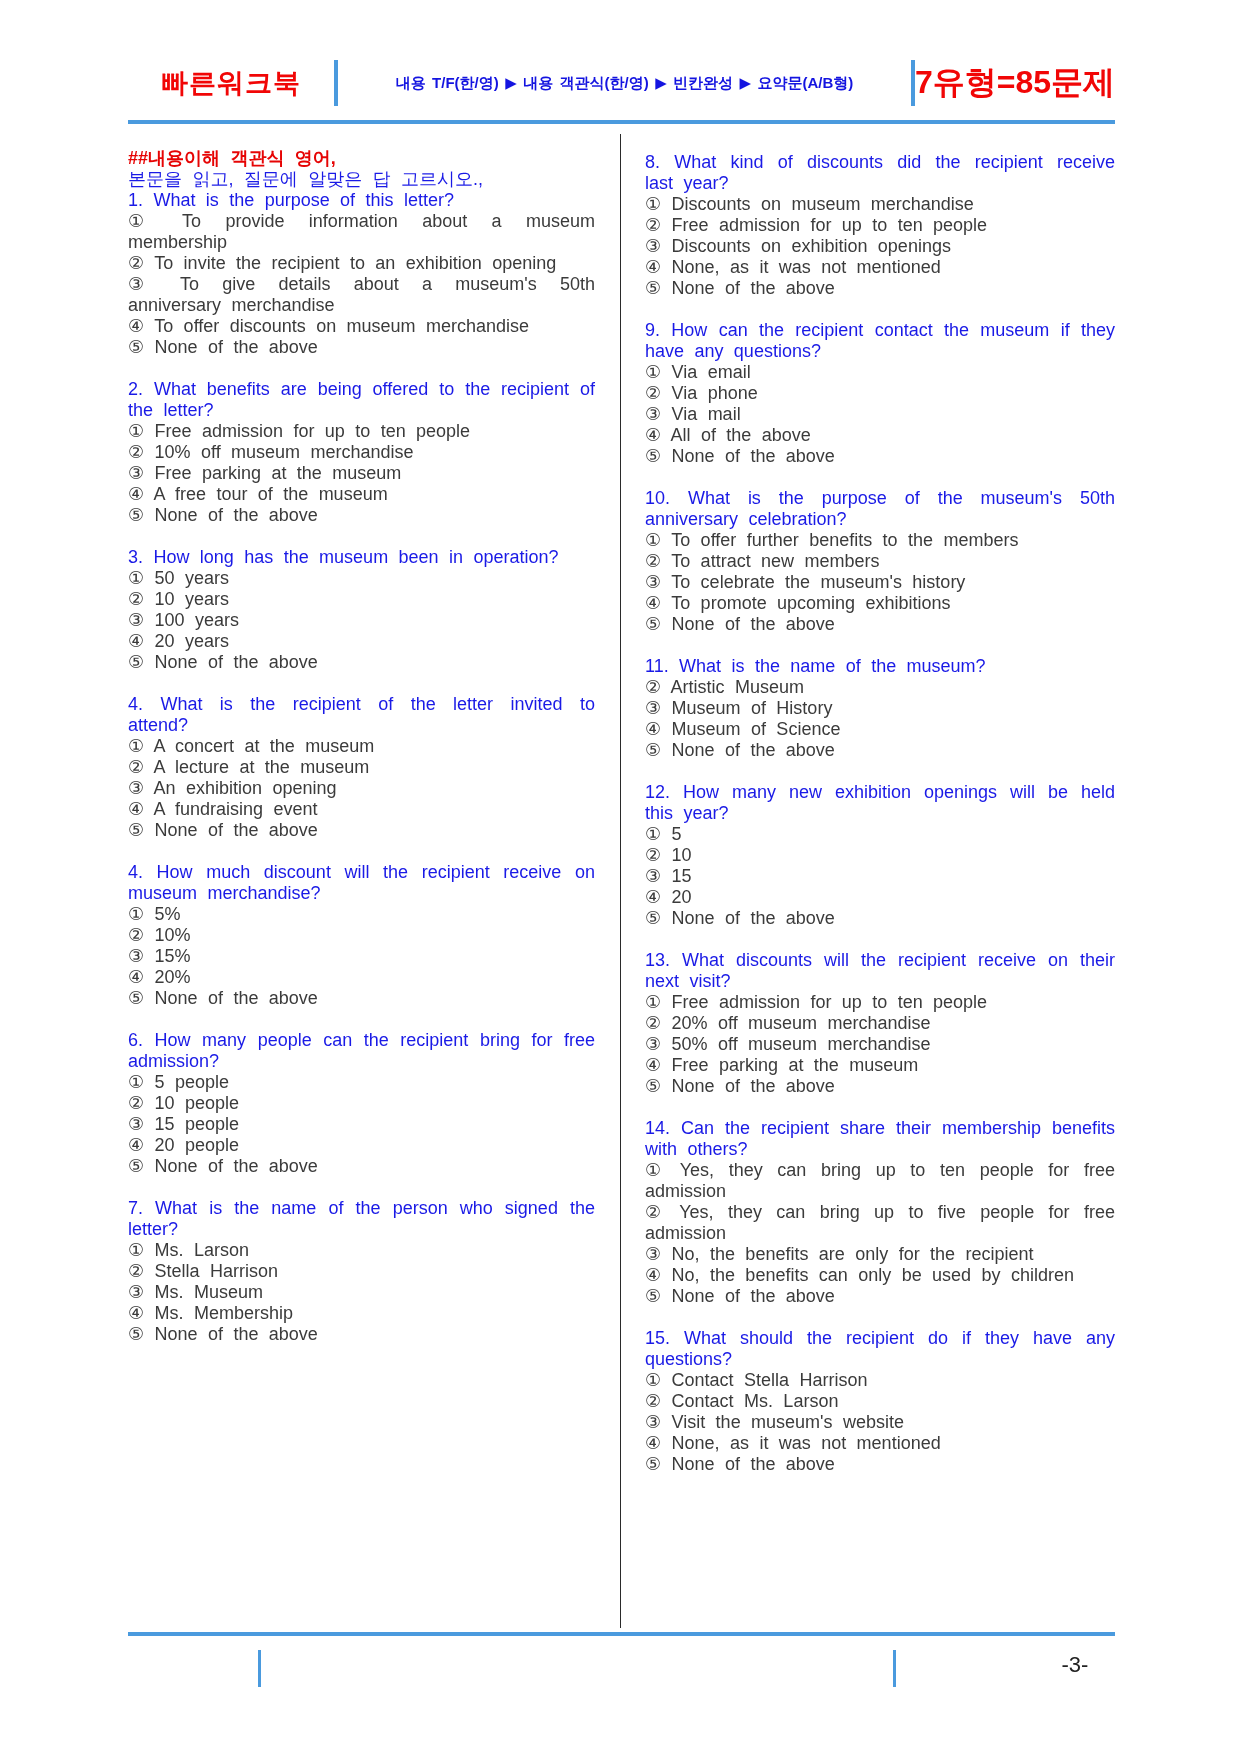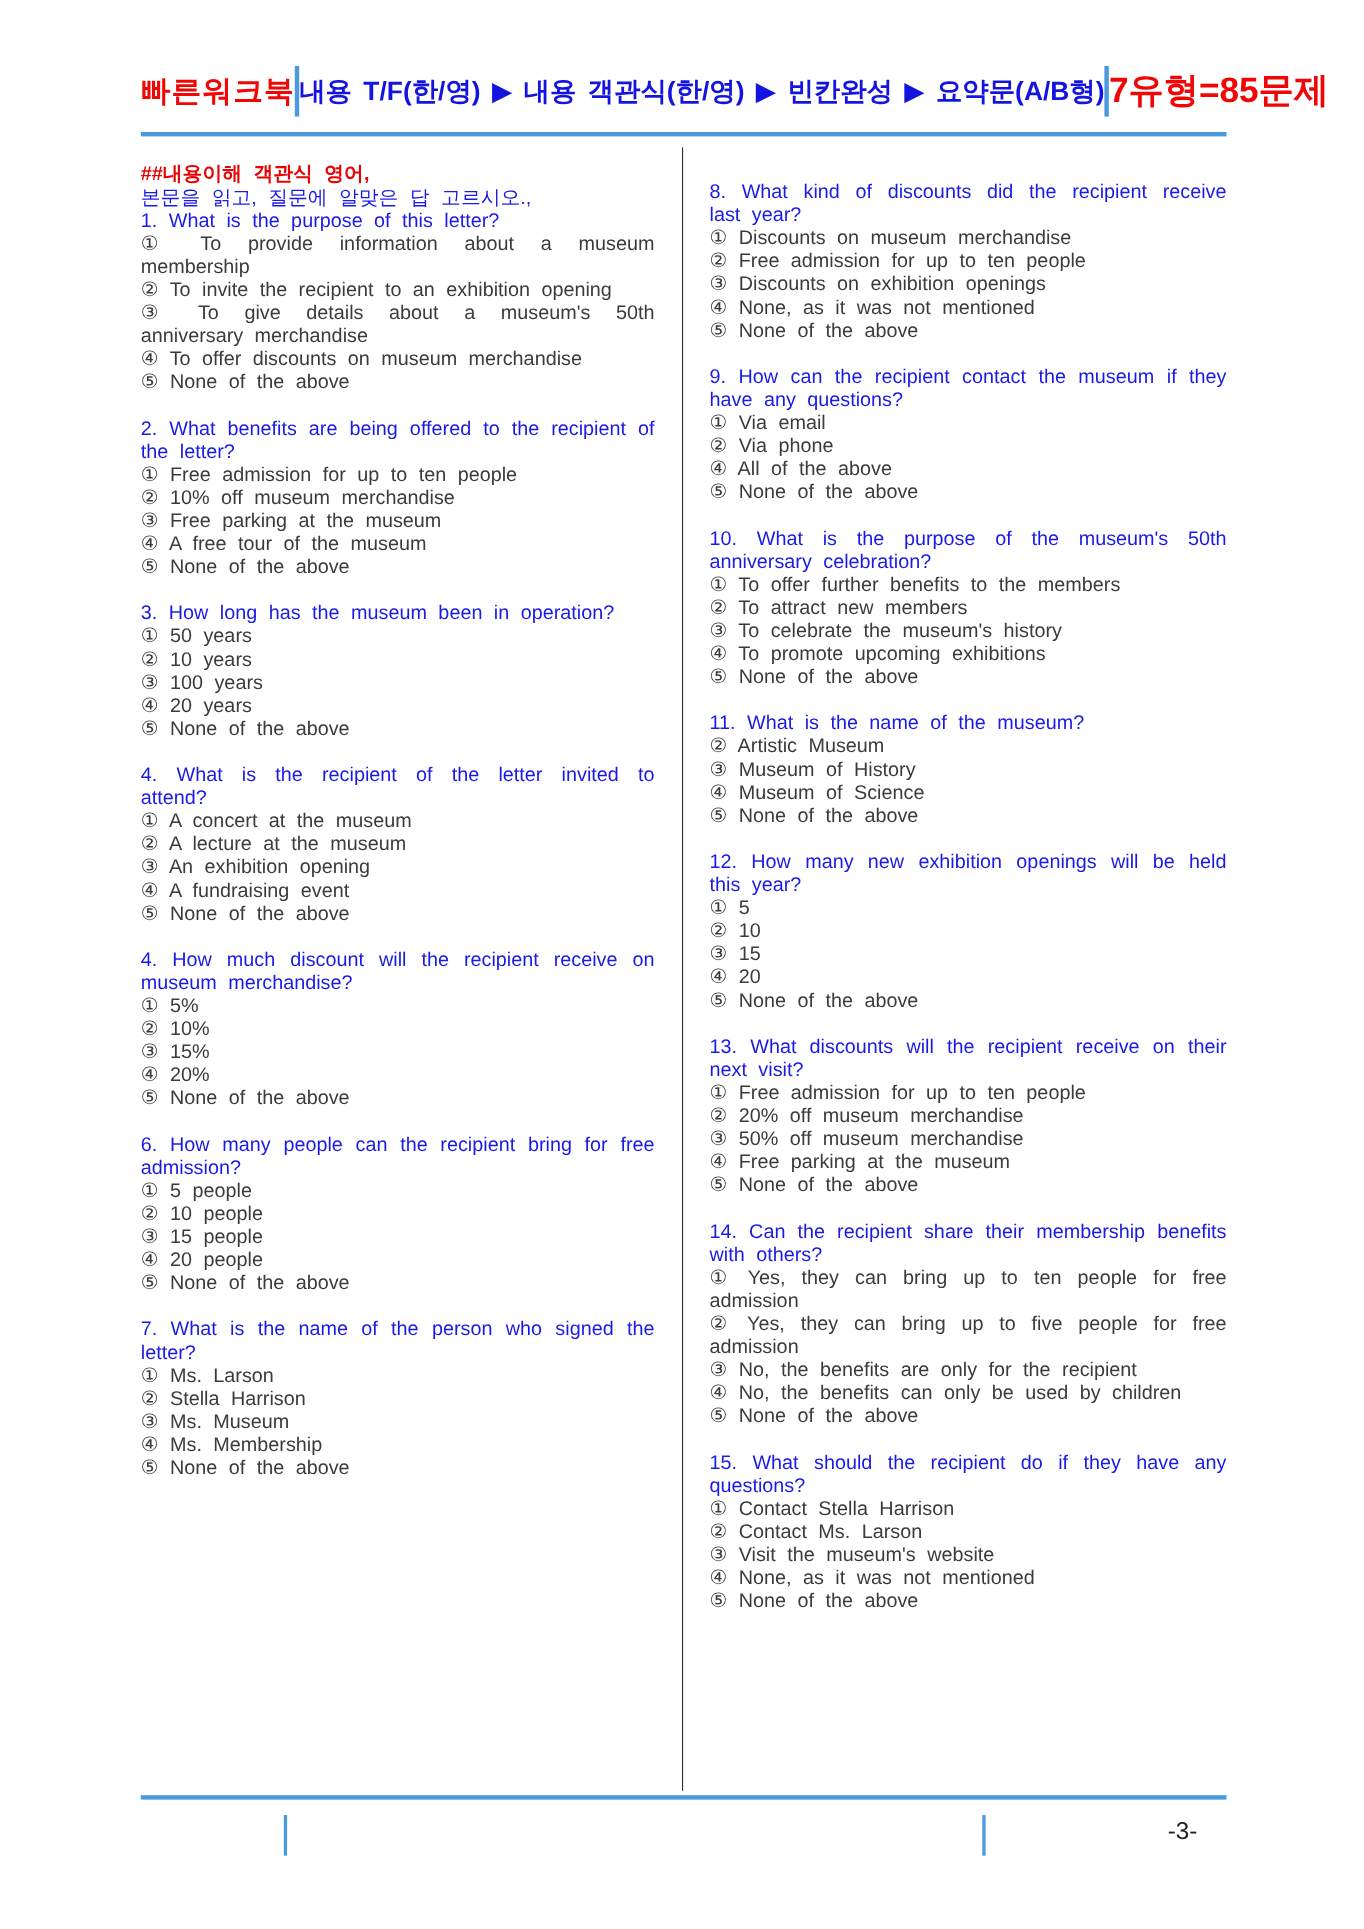--- a/index.html
+++ b/index.html
@@ -31,21 +31,21 @@
   .vbar {
     width: 4px; height: 46px;
     background: #4a9ade;
     flex: 0 0 auto;
   }
   .nav {
     flex: 1;
     text-align: center;
     color: #1414e0;
     font-weight: bold;
-    font-size: 24px;
+    font-size: 15px;
     word-spacing: 0.15em;
     white-space: nowrap;
   }
   .badge {
     width: 200px;
     text-align: left;
     color: #f10606;
     font-weight: bold;
     font-size: 32px;
     white-space: nowrap;
@@ -74,21 +74,21 @@
     left: 492px; top: -6px;
     width: 1px; height: 1494px;
     background: #2a2a2a;
   }
   .intro-title {
     color: #e60404;
     font-weight: bold;
   }
   .intro-instruction { color: #1a1ae6; }
   .question { margin-top: 21px; }
-  .col .question:first-child { margin-top: 16px; }
+  .col .question:first-child { margin-top: 4px; }
   .intro + .question { margin-top: 0; }
   .q-title { color: #1a1ae6; }
   .q-option { color: #3b3b3b; }
   
   .footer-rule {
     position: absolute;
     left: 128px; top: 1632px;
     width: 987px; height: 4px;
     background: #4a9ade;
   }
@@ -193,20 +193,21 @@
           <div class="q-option">① Discounts on museum merchandise</div>
           <div class="q-option">② Free admission for up to ten people</div>
           <div class="q-option">③ Discounts on exhibition openings</div>
           <div class="q-option">④ None, as it was not mentioned</div>
           <div class="q-option">⑤ None of the above</div>
         </div>
         <div class="question">
           <div class="q-title">9. How can the recipient contact the museum if they have any questions?</div>
           <div class="q-option">① Via email</div>
           <div class="q-option">② Via phone</div>
+          <div class="q-option">③ Via mail</div>
           <div class="q-option">④ All of the above</div>
           <div class="q-option">⑤ None of the above</div>
         </div>
         <div class="question">
           <div class="q-title">10. What is the purpose of the museum's 50th anniversary celebration?</div>
           <div class="q-option">① To offer further benefits to the members</div>
           <div class="q-option">② To attract new members</div>
           <div class="q-option">③ To celebrate the museum's history</div>
           <div class="q-option">④ To promote upcoming exhibitions</div>
           <div class="q-option">⑤ None of the above</div>

